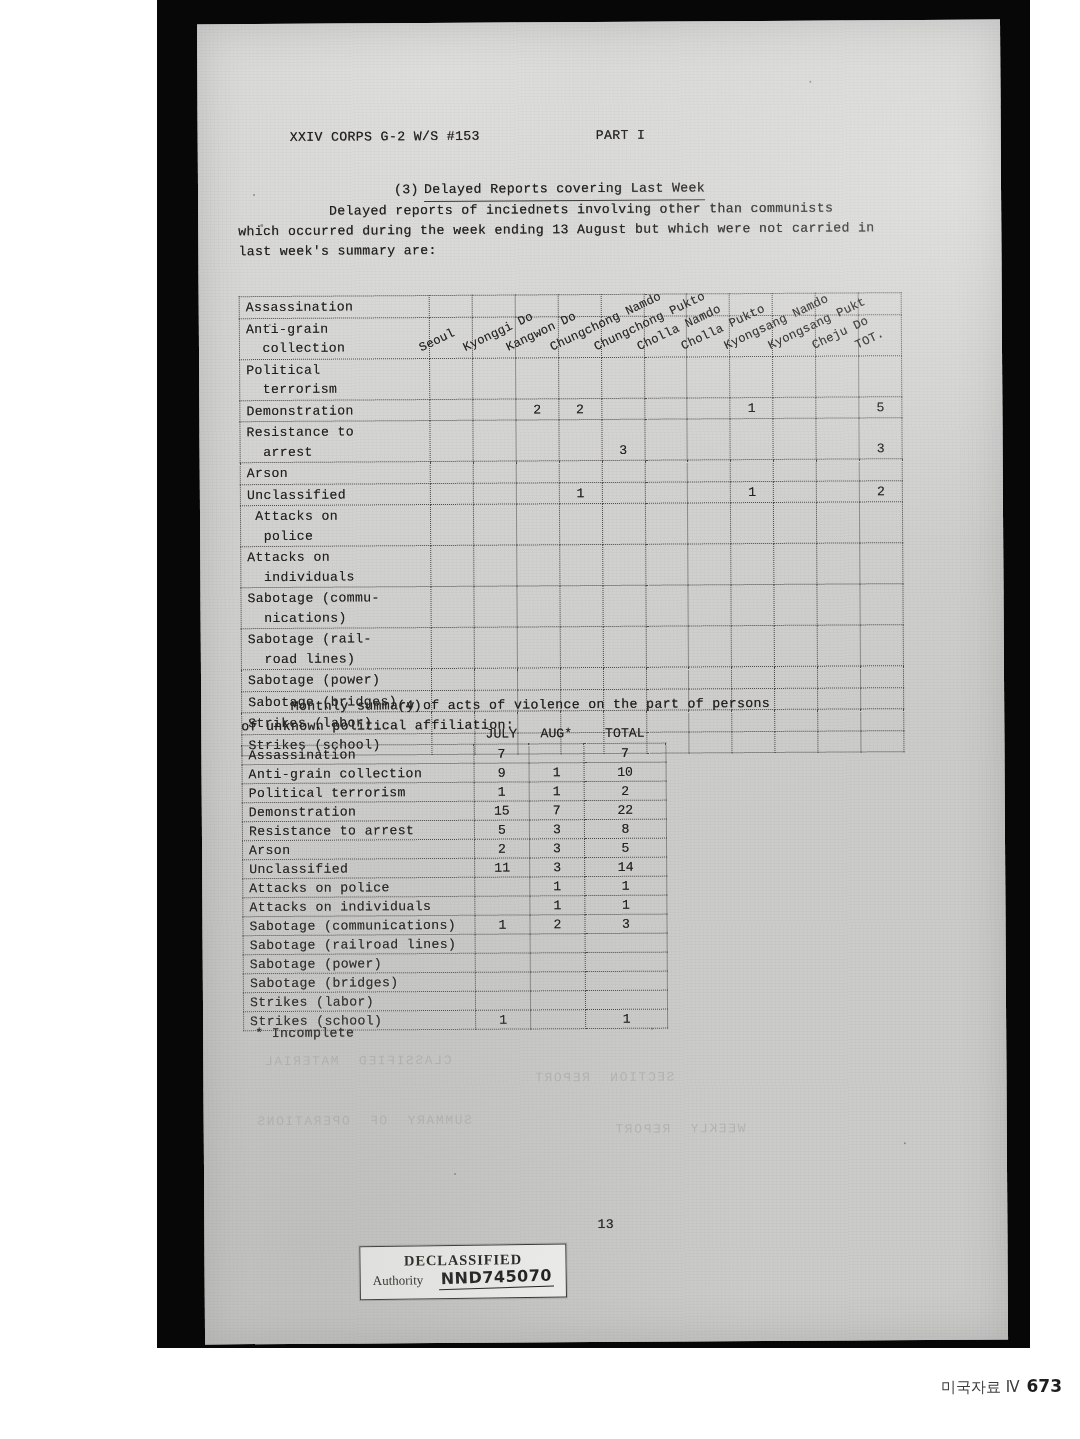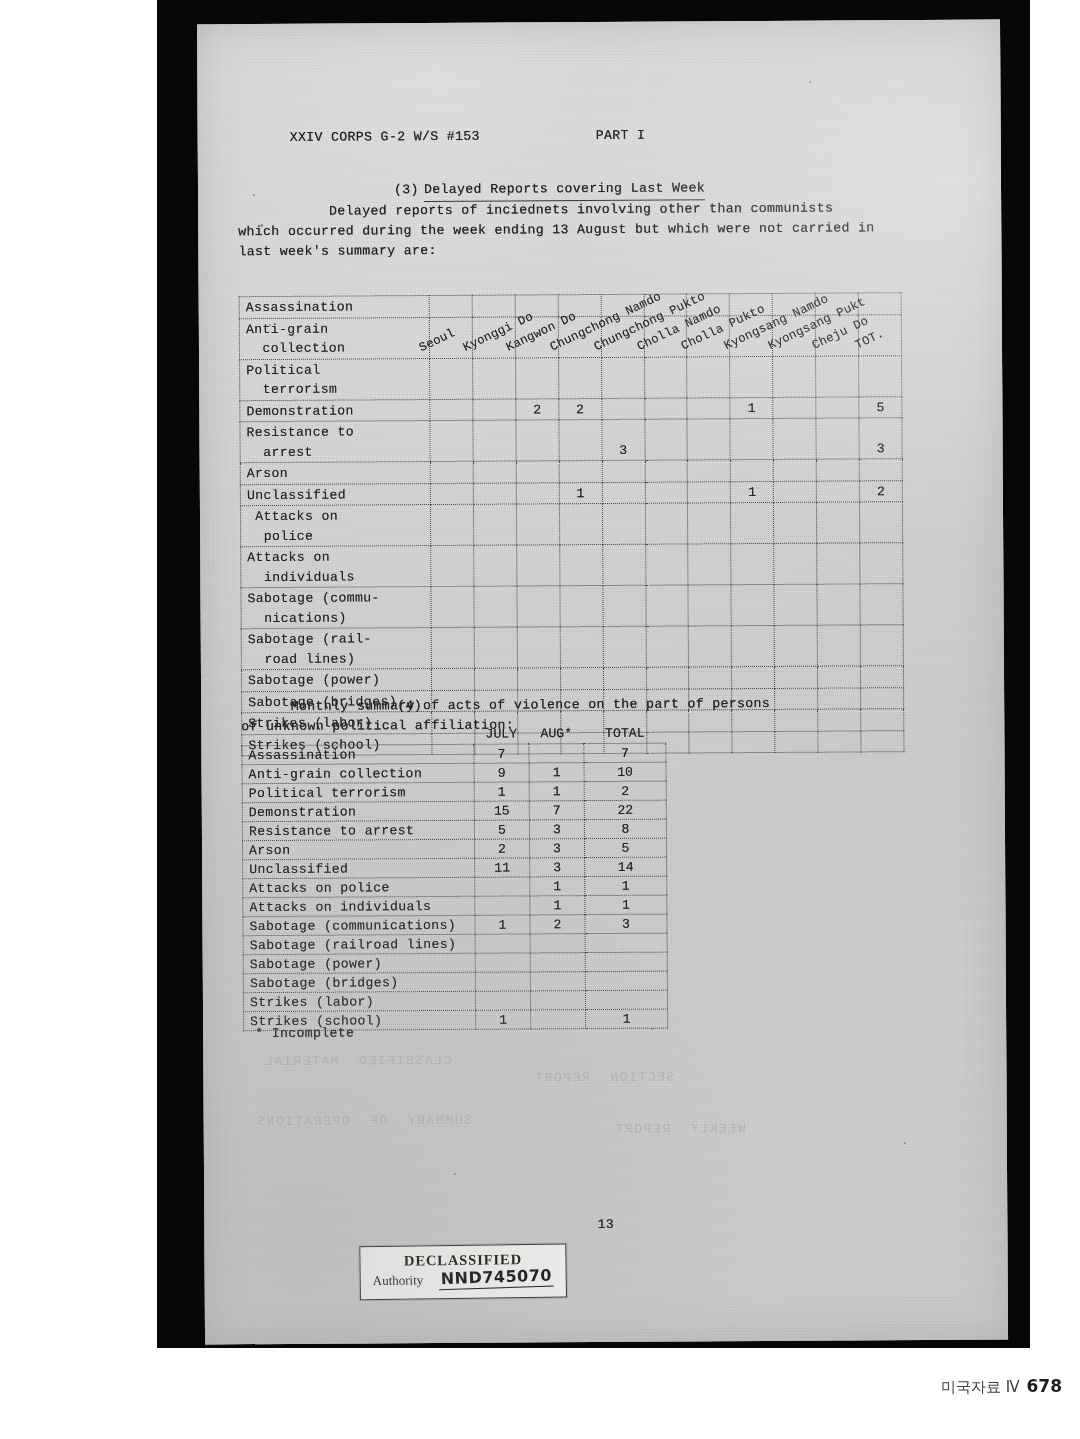--- a/index.html
+++ b/index.html
@@ -547,14 +547,14 @@
       <div class="speck" style="left:612px;top:60px;width:2px;height:2px;"></div>
       <div class="speck" style="left:250px;top:1150px;width:2px;height:2px;"></div>
       <div class="speck" style="left:700px;top:1122px;width:2px;height:2px;"></div>
       <div class="speck" style="left:448px;top:1006px;width:2px;height:2px;"></div>
 
     </div>
   </div>
 </div>
 
 <div id="book-footer">
-  <span>미국자료 Ⅳ</span><span class="pg">678</span>
+  <span>미국자료 Ⅳ</span><span class="pg">673</span>
 </div>
 
 </body></html>

